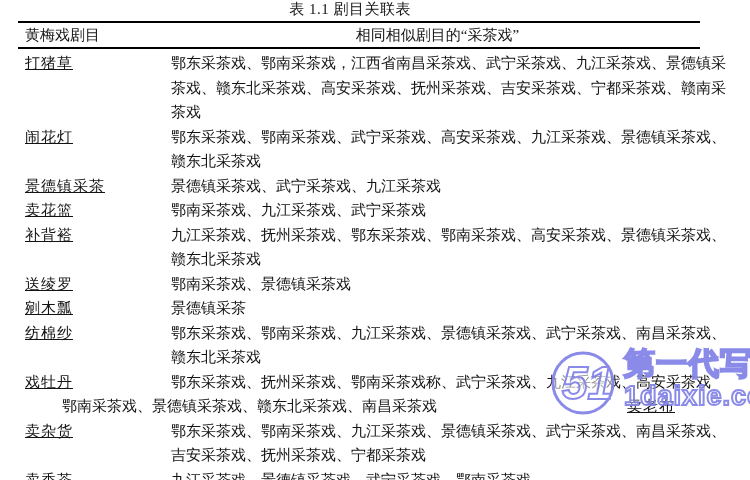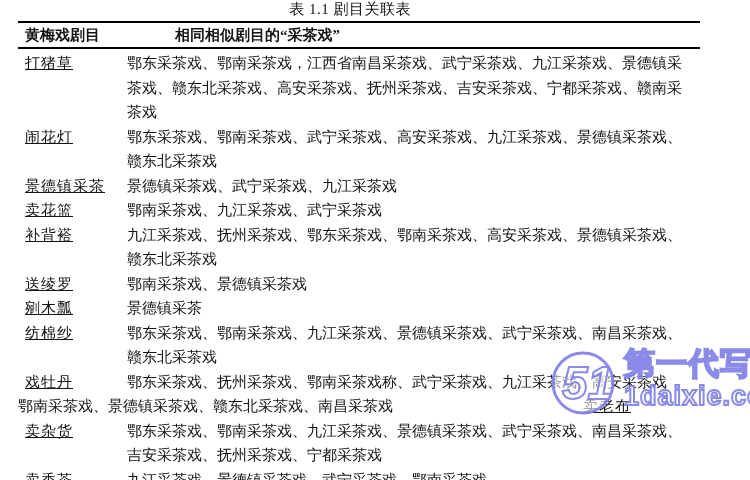--- a/index.html
+++ b/index.html
@@ -29,33 +29,32 @@
     top: 21px;
     width: 682px;
   }
   .thead {
     display: flex;
     align-items: center;
     border-top: 2.5px solid #000;
     border-bottom: 2.5px solid #000;
     height: 24px;
     font-size: 15px;
-    font-weight: bold;
   }
   .th.col1 { width: 102px; padding-left: 7px; flex: none; }
-  .th.col2 { flex: 1; padding-left: 48px; }
+  .th.col2 { flex: 1; text-align: center; padding-left: 48px; }
 
   .tbody { padding-top: 2px; }
   .tr { display: flex; align-items: flex-start; }
   .td {
     font-size: 15px;
     line-height: 24.5px;
   }
   .td.col1 { width: 102px; padding-left: 7px; flex: none; letter-spacing: 1px; text-decoration: underline; }
-  .td.col2 { width: 558px; flex: none; word-break: break-all; }
+  .td.col2 { width: 558px; flex: none; word-break: break-all; margin-left: 44px; }
 
   .watermark {
     position: absolute;
     left: 548px;
     top: 344px;
     display: flex;
     align-items: flex-start;
     z-index: 5;
     opacity: 0.95;
     pointer-events: none;

